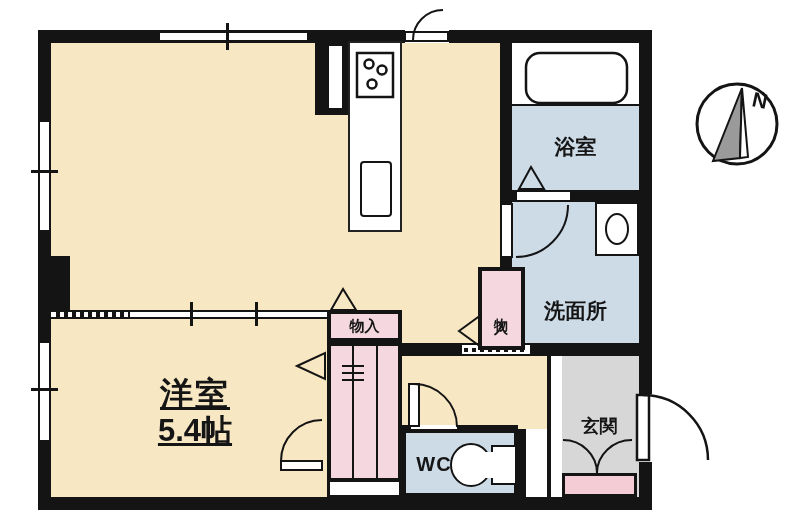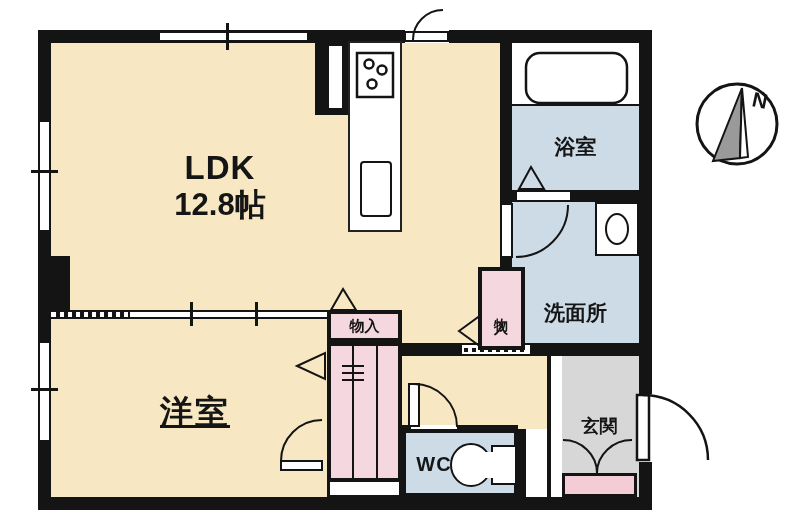--- a/index.html
+++ b/index.html
@@ -83,29 +83,26 @@
   <div class="abs wall" style="left:376px;top:346px;width:2px;height:132px;"></div>
   <div class="abs wall" style="left:342px;top:365px;width:22px;height:2px;"></div>
   <div class="abs wall" style="left:342px;top:372px;width:22px;height:2px;"></div>
   <div class="abs wall" style="left:342px;top:379px;width:22px;height:2px;"></div>
   <div class="abs white" style="left:327px;top:482px;width:75px;height:16px;border:3px solid var(--wall-black);border-top:none;"></div>
 
   <div class="abs blue" style="left:402px;top:429px;width:116px;height:68px;border:4px solid var(--wall-black);"></div>
 
   <div class="abs" style="left:562px;top:473px;width:75px;height:24px;background:var(--shoe-pink);border:3px solid var(--wall-black);"></div>
 
-  <div class="abs lbl" style="left:100px;top:138px;width:240px;height:95px;flex-direction:column;">
-    <span style="font-size:33px;letter-spacing:1px;">LDK</span>
-    <span style="font-size:31px;">12.8帖</span>
-  </div>
   <div class="abs lbl" style="left:80px;top:362px;width:230px;height:100px;flex-direction:column;text-decoration:underline;">
     <span style="font-size:33px;letter-spacing:2px;">洋室</span>
+    <span style="font-size:31px;">5.4帖</span>
   </div>
   <div class="abs lbl" style="left:512px;top:130px;width:127px;height:34px;font-size:21px;">浴室</div>
-  <div class="abs lbl" style="left:512px;top:298px;width:127px;height:30px;font-size:21px;">洗面所</div>
+  <div class="abs lbl" style="left:512px;top:298px;width:127px;height:30px;font-size:21px;font-family:Liberation Mono, monospace;">洗面所</div>
   <div class="abs lbl" style="left:408px;top:449px;width:52px;height:30px;font-size:20px;letter-spacing:1px;">WC</div>
   <div class="abs lbl" style="left:560px;top:412px;width:79px;height:28px;font-size:18px;">玄関</div>
 
   <svg width="800" height="530" viewBox="0 0 800 530">
     <g stroke="#141414" fill="none" stroke-width="2">
 
       <g>
         <rect x="405" y="32" width="43" height="9" fill="#fff"></rect>
         <path d="M443,10 A30,30 0 0 0 413,40"></path>
       </g>

